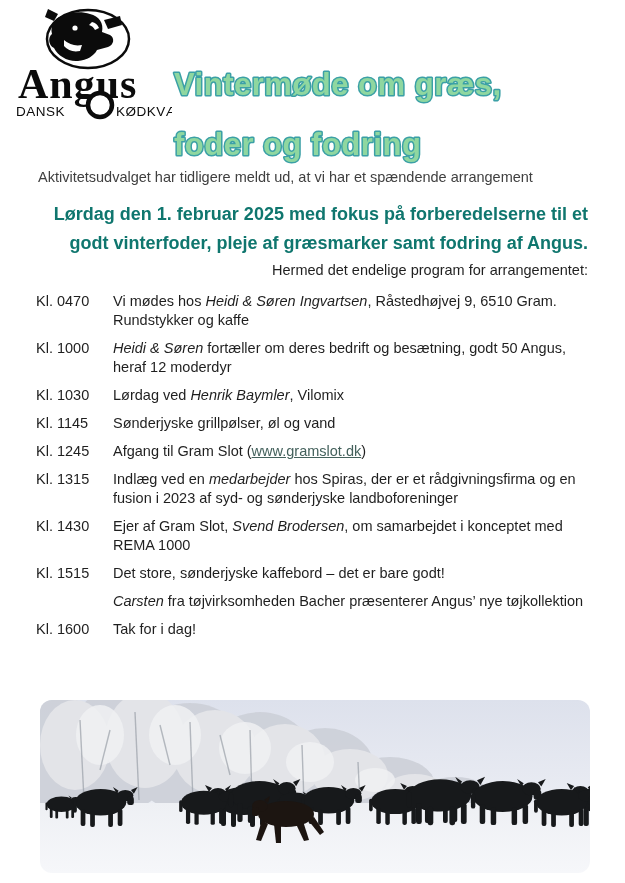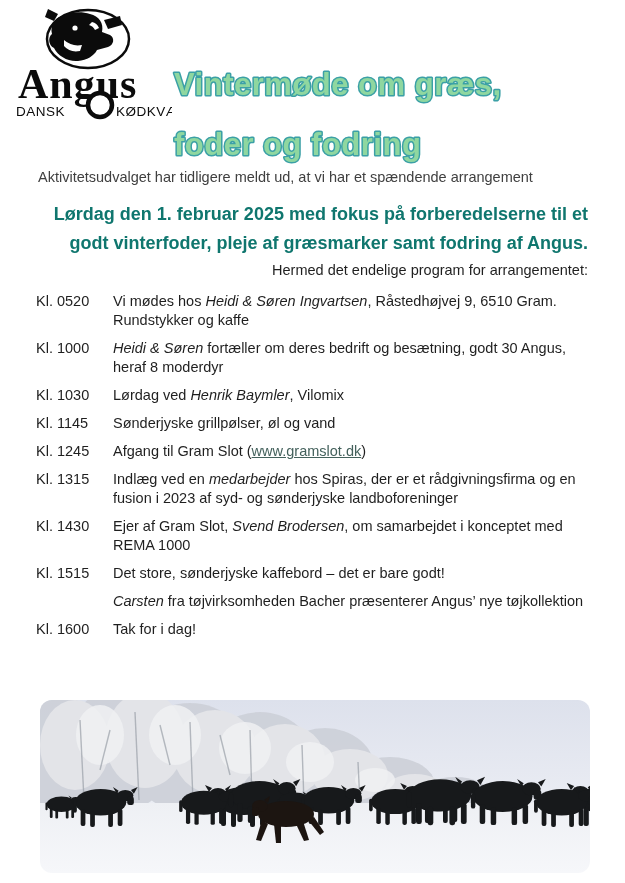--- a/index.html
+++ b/index.html
@@ -95,26 +95,26 @@
 
   <div class="date-heading">
     <div>Lørdag den 1. februar 2025 med fokus på forberedelserne til et</div>
     <div>godt vinterfoder, pleje af græsmarker samt fodring af Angus.</div>
   </div>
 
   <div class="program-intro">Hermed det endelige program for arrangementet:</div>
 
   <div class="program" id="program-rows">
       <div class="prog-row">
-        <div class="prog-time">Kl. 0520</div>
+        <div class="prog-time">Kl. 0470</div>
         <div class="prog-desc"><span>Vi mødes hos </span><span class="it">Heidi &amp; Søren Ingvartsen</span><span>, Råstedhøjvej 9, 6510 Gram. Rundstykker og kaffe</span></div>
       </div>
       <div class="prog-row">
         <div class="prog-time">Kl. 1000</div>
-        <div class="prog-desc"><span class="it">Heidi &amp; Søren</span><span> fortæller om deres bedrift og besætning, godt 30 Angus, heraf 8 moderdyr</span></div>
+        <div class="prog-desc"><span class="it">Heidi &amp; Søren</span><span> fortæller om deres bedrift og besætning, godt 50 Angus, heraf 12 moderdyr</span></div>
       </div>
       <div class="prog-row">
         <div class="prog-time">Kl. 1030</div>
         <div class="prog-desc"><span>Lørdag ved </span><span class="it">Henrik Baymler</span><span>, Vilomix</span></div>
       </div>
       <div class="prog-row">
         <div class="prog-time">Kl. 1145</div>
         <div class="prog-desc"><span>Sønderjyske grillpølser, øl og vand</span></div>
       </div>
       <div class="prog-row">

